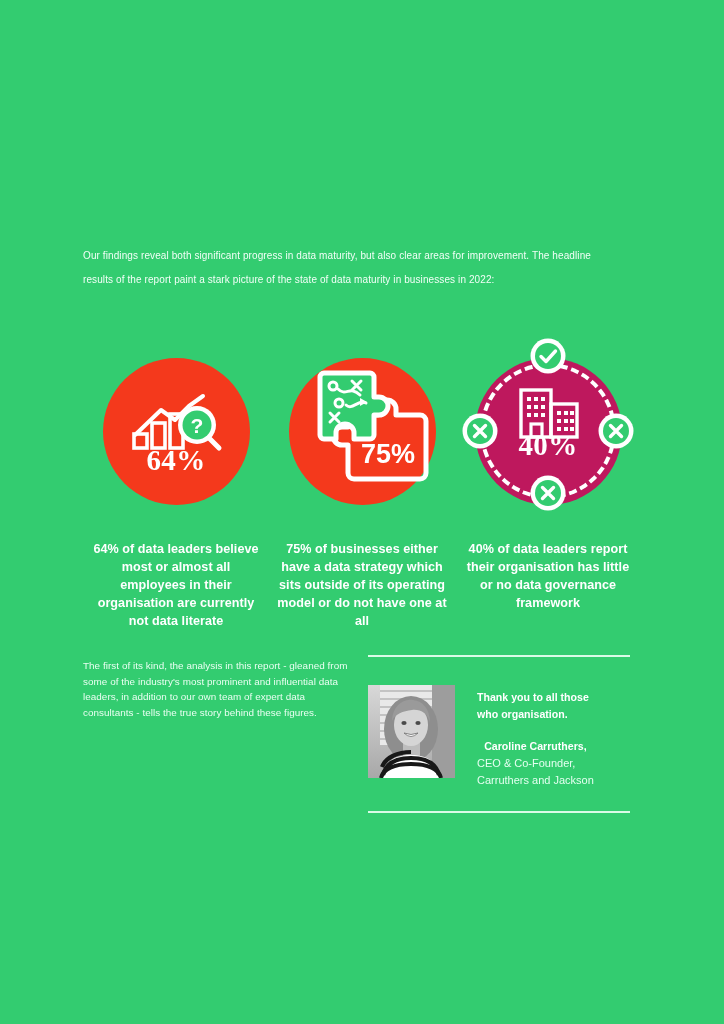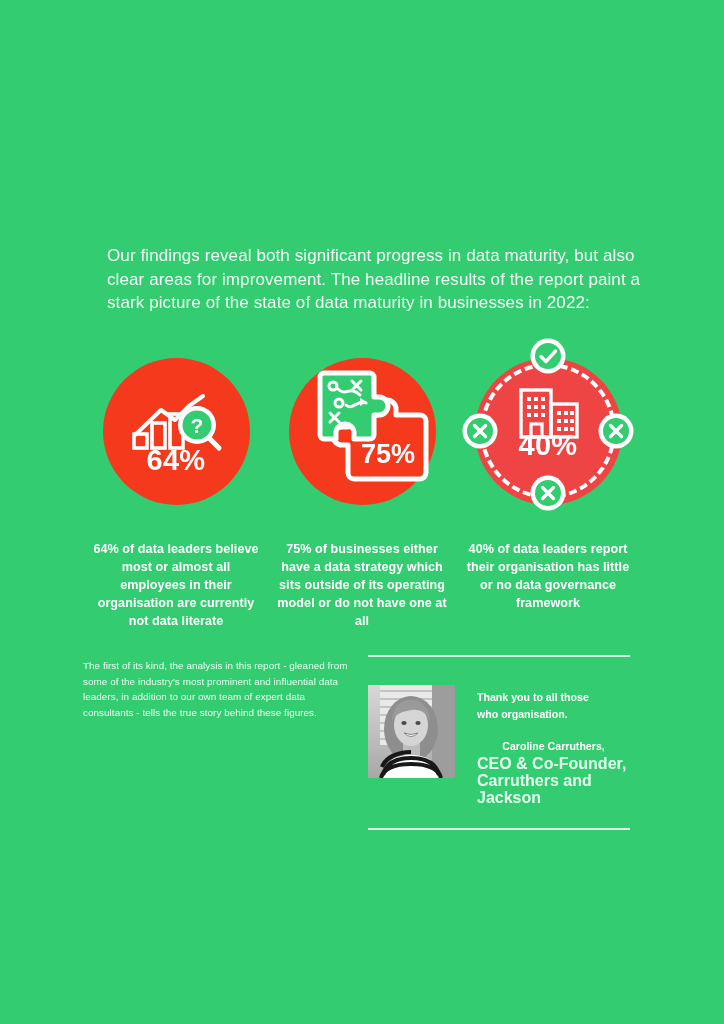--- a/index.html
+++ b/index.html
@@ -19,26 +19,25 @@
     position: absolute;
     inset: 0;
   }
 
   
   .intro {
     position: absolute;
     left: 83px;
     top: 244px;
     width: 540px;
-    font-size: 17px;
+    font-size: 10px;
     line-height: 23.5px;
     color: #f2fff7;
     letter-spacing: 0.1px;
     font-weight: 400;
-    margin-left: 24px;
   }
 
   
   .stats {
     position: absolute;
     left: 83px;
     top: 345px;
     width: 558px;
     display: flex;
     justify-content: space-between;
@@ -61,21 +60,21 @@
     width: 147px;
     height: 147px;
     border-radius: 50%;
     background: #f4391c;
     position: relative;
     display: flex;
     align-items: center;
     justify-content: center;
   }
   .circle.dashed {
-    background: #ef4444;
+    background: #be185d;
     box-shadow: none;
   }
   .dash-ring {
     position: absolute;
     left: 50%;
     top: 50%;
     transform: translate(-50%, -50%);
     width: 136px;
     height: 136px;
     border-radius: 50%;
@@ -84,20 +83,21 @@
   }
   .pct {
     position: absolute;
     width: 100%;
     text-align: center;
     font-size: 29px;
     font-weight: 700;
     letter-spacing: 0.3px;
     color: #ffffff;
     line-height: 1;
+    font-family: Liberation Serif, serif;
   }
   .pct.p64 { top: 88px; }
   .pct.p40 { top: 73px; }
 
   .icon-abs {
     position: absolute;
   }
 
   
   .puzzle-holder {
@@ -169,23 +169,23 @@
     margin-bottom: 15px;
   }
   .person-name {
     font-size: 10.6px;
     line-height: 17px;
     font-weight: 700;
     color: #ffffff;
     text-align: center;
   }
   .person-role {
-    font-size: 16px;
+    font-size: 11px;
     line-height: 17px;
-    font-weight: 700;
+    font-weight: 400;
     color: #e4fff0;
   }
 </style>
 </head>
 <body>
 
 <div class="page">
 
   <p class="intro">Our findings reveal both significant progress in data maturity, but also clear areas for improvement. The headline results of the report paint a stark picture of the state of data maturity in businesses in 2022:</p>
 

